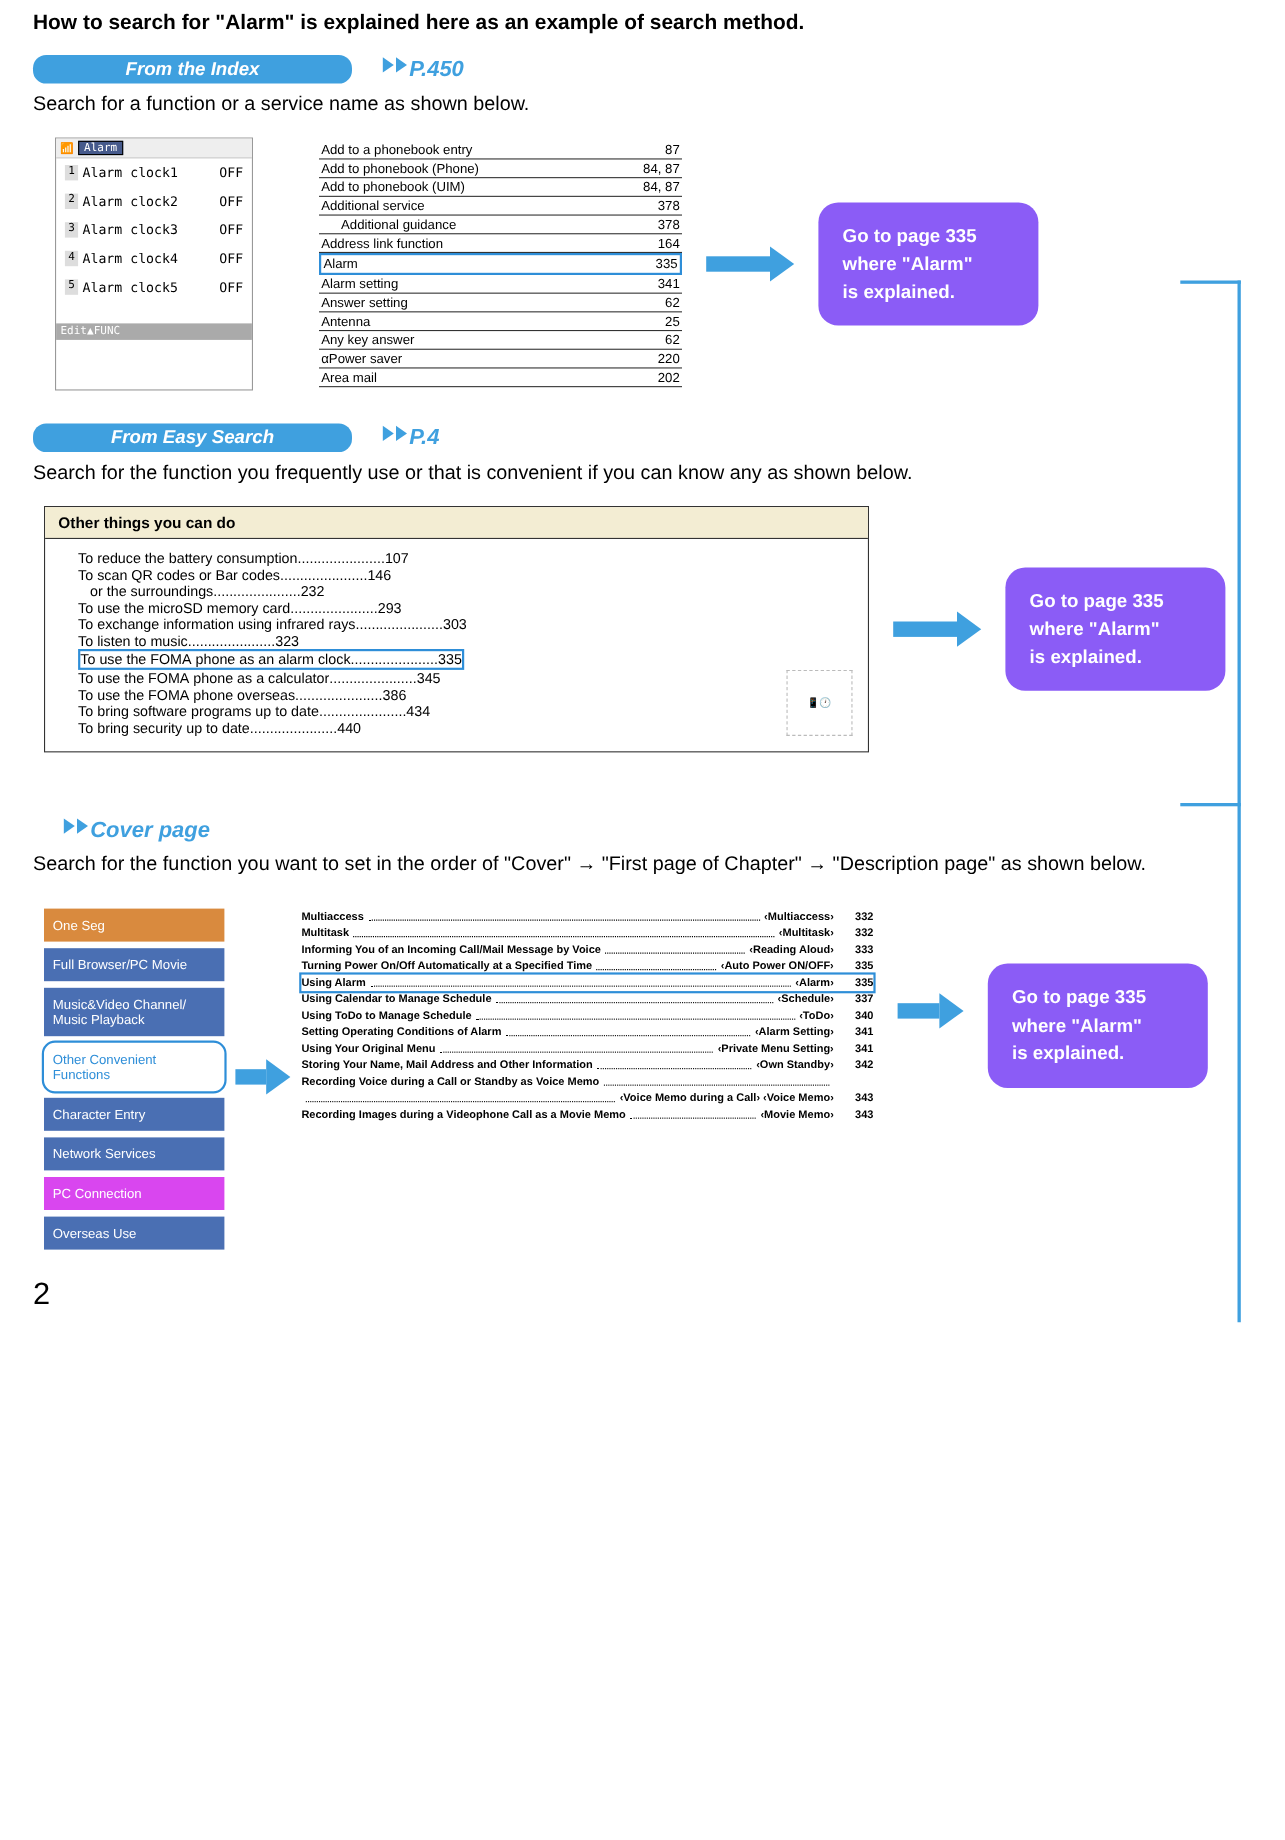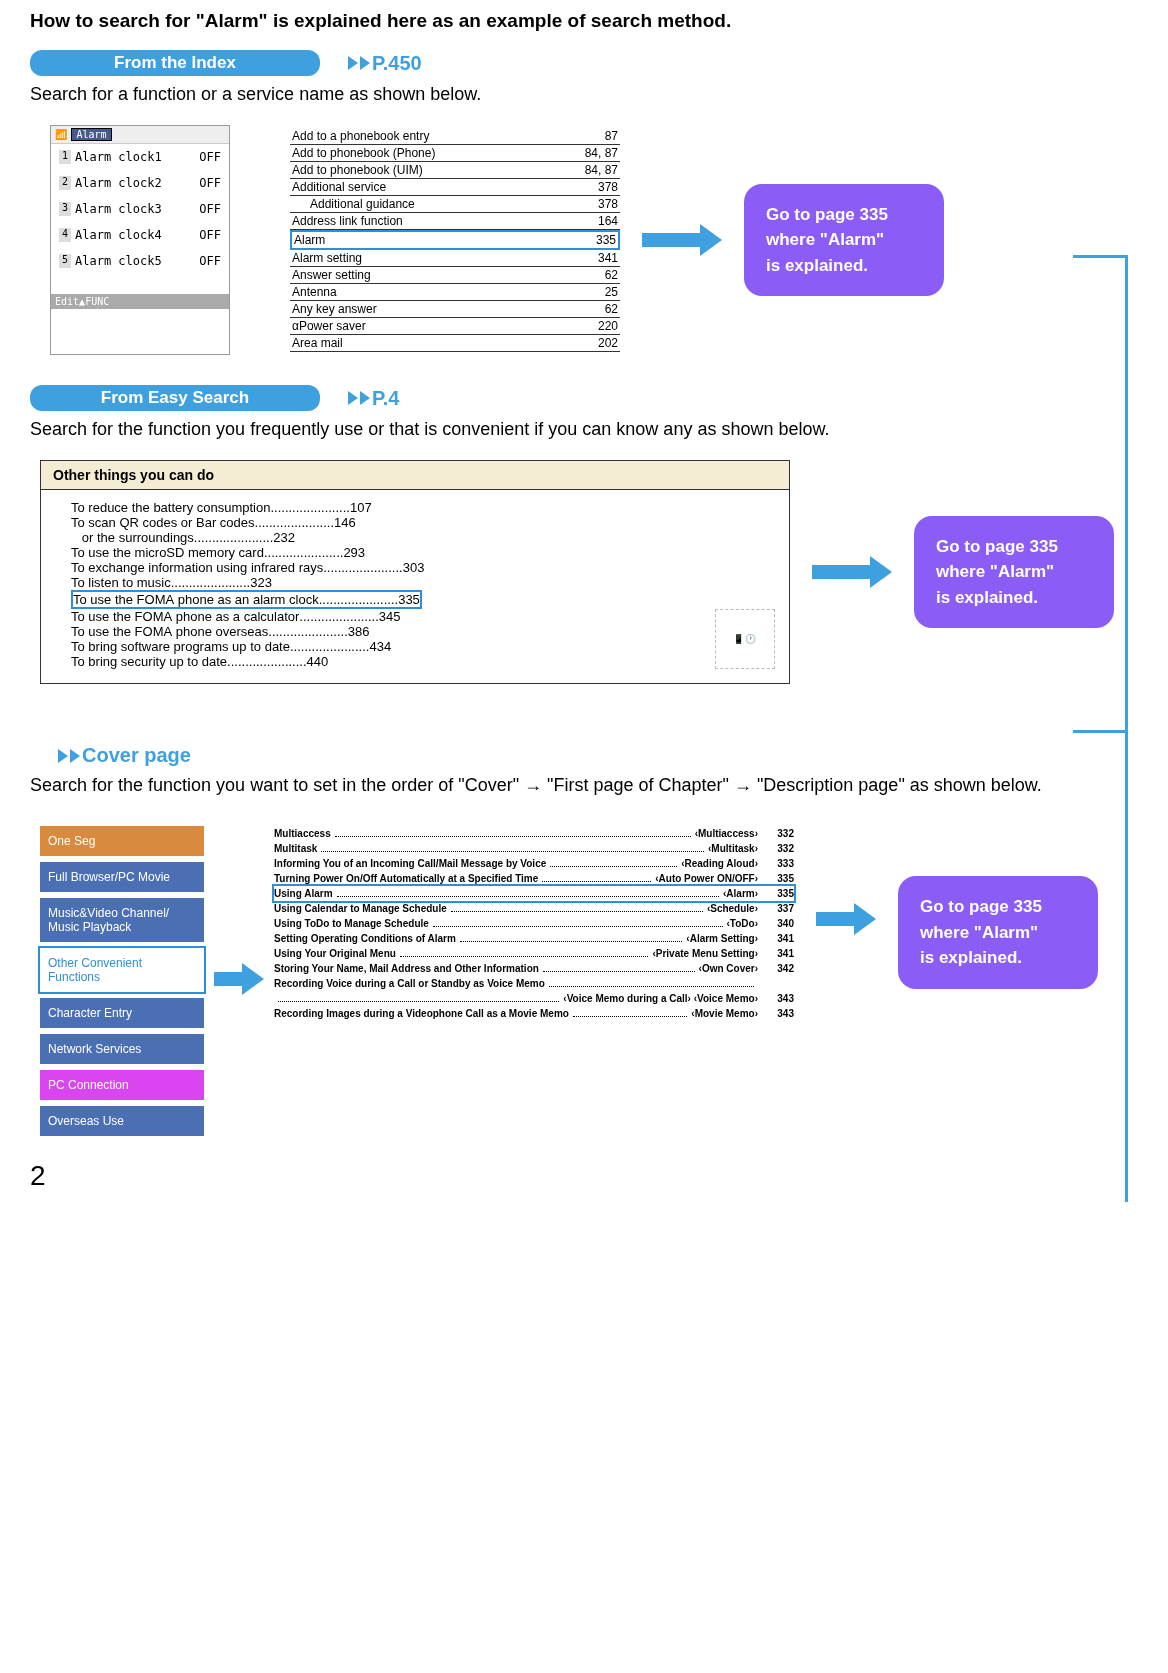--- a/index.html
+++ b/index.html
@@ -1,22 +1,22 @@
 <!DOCTYPE html>
 <html><head>
 <meta charset="utf-8">
 <style>
   * { box-sizing: border-box; margin: 0; padding: 0; }
   body { font-family: Arial, Helvetica, sans-serif; font-size: 14px; color: #000; width: 1168px; padding: 10px 30px 30px 30px; position: relative; }
 
   .section-intro { font-size: 19px; font-weight: bold; margin-bottom: 18px; }
 
-  .heading-row { display: flex; align-items: center; margin-bottom: 8px; }
+  .heading-row { display: flex; align-items: center; margin-bottom: 8px; font-style: italic; }
   .pill { background: #3fa0df; color: #fff; font-weight: bold; font-size: 17px; padding: 3px 40px; border-radius: 12px; text-align: center; min-width: 290px; }
-  .page-ref { color: #3fa0df; font-weight: bold; font-size: 20px; margin-left: 28px; display: flex; align-items: center; }
+  .page-ref { color: #3fa0df; font-weight: bold; font-size: 20px; margin-left: 28px; display: flex; }
   .tri { display: inline-block; width: 0; height: 0; border-top: 7px solid transparent; border-bottom: 7px solid transparent; border-left: 10px solid #3fa0df; margin-right: 2px; }
 
   .subhead { font-size: 18px; margin-bottom: 20px; }
 
   
   .content-row { display: flex; align-items: center; position: relative; margin-bottom: 30px;}
 
   
   .phone { width: 180px; height: 230px; border: 1px solid #999; background: #fff; font-family: monospace; font-size: 12px; margin-left: 20px; margin-right: 60px; }
   .phone-top { background: #eee; height: 18px; border-bottom: 1px solid #ccc; display: flex; align-items: center; padding: 0 4px; font-size: 10px;}
@@ -298,21 +298,21 @@
   </div>
 </div>
 <div class="subhead">Search for the function you want to set in the order of "Cover" → "First page of Chapter" → "Description page" as shown below.</div>
 
 <div class="content-row" style="align-items:flex-start; margin-top:30px;">
   <div class="cover-tabs" id="cover-tabs">
       <div class="tab" style="background: rgb(217, 138, 62); white-space: pre-line;">One Seg</div>
       <div class="tab" style="background: rgb(74, 111, 179); white-space: pre-line;">Full Browser/PC Movie</div>
       <div class="tab" style="background: rgb(74, 111, 179); white-space: pre-line;">Music&amp;Video Channel/
 Music Playback</div>
-      <div class="tab active" style="white-space: pre-line;">Other Convenient Functions</div>
+      <div class="tab active" style="white-space: pre-line; border-radius: 10px;">Other Convenient Functions</div>
       <div class="tab" style="background: rgb(74, 111, 179); white-space: pre-line;">Character Entry</div>
       <div class="tab" style="background: rgb(74, 111, 179); white-space: pre-line;">Network Services</div>
       <div class="tab" style="background: #d946ef; white-space: pre-line;">PC Connection</div>
       <div class="tab" style="background: rgb(74, 111, 179); white-space: pre-line;">Overseas Use</div>
     </div>
 
   <div class="big-arrow" style="margin-top:140px; margin-left:-30px; margin-right:10px; width:50px;">
     <div class="shaft"></div>
       <div class="head"></div>
   </div>
@@ -368,21 +368,21 @@
       </div>
       <div class="crow">
         <span class="t">Using Your Original Menu</span>
         <span class="fill"></span>
         <span class="tag">‹Private Menu Setting›</span>
         <span class="pg">341</span>
       </div>
       <div class="crow">
         <span class="t">Storing Your Name, Mail Address and Other Information</span>
         <span class="fill"></span>
-        <span class="tag">‹Own Cover›</span>
+        <span class="tag">‹Own Standby›</span>
         <span class="pg">342</span>
       </div>
       <div class="crow">
         <span class="t">Recording Voice during a Call or Standby as Voice Memo</span>
         <span class="fill"></span>
         <span class="tag"></span>
         <span class="pg"></span>
       </div>
       <div class="crow">
         <span class="t"></span>

